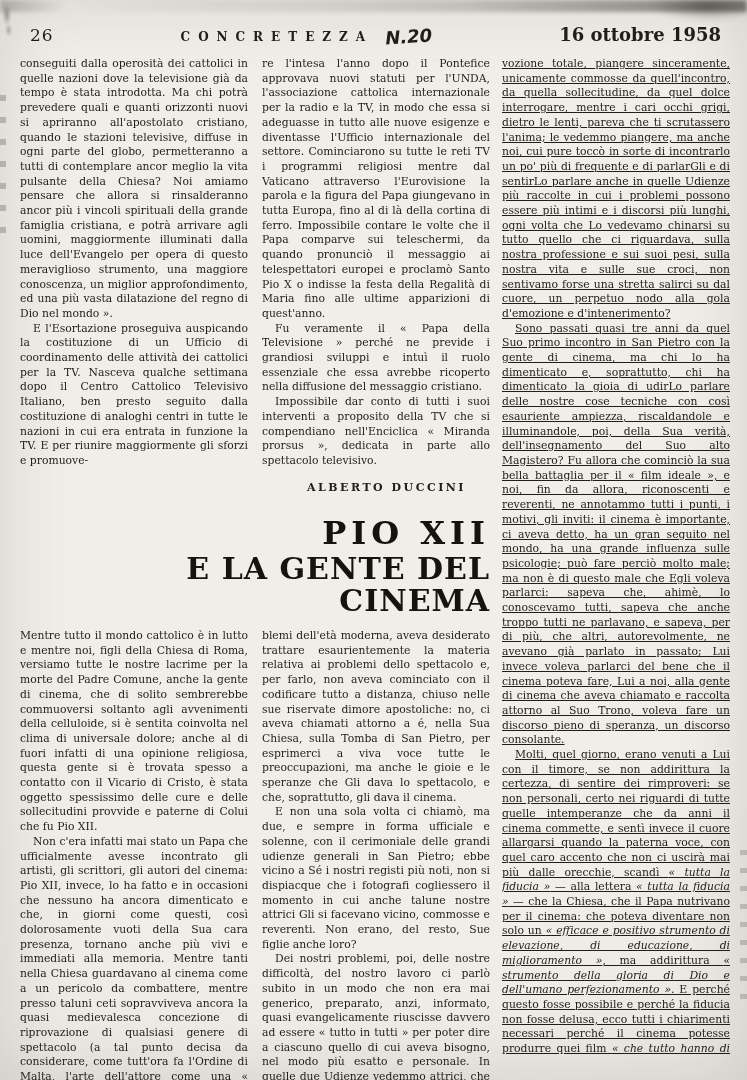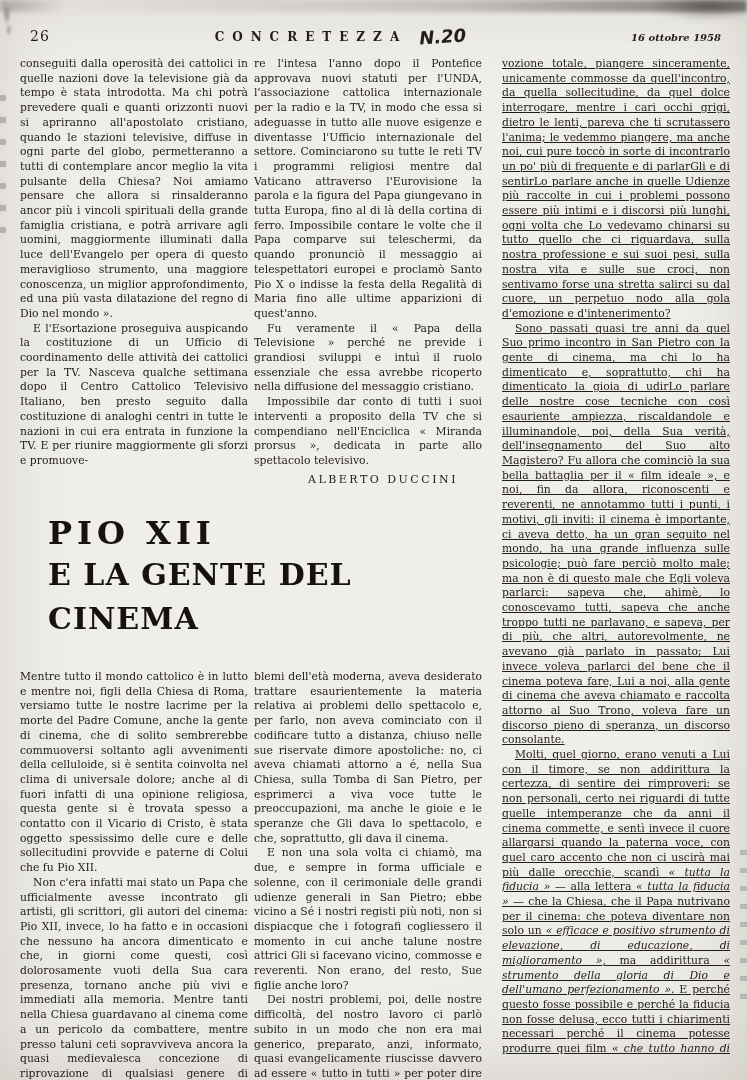--- a/index.html
+++ b/index.html
@@ -21,44 +21,44 @@
     background: radial-gradient(60% 80% at 70% 20%, rgba(35,32,28,.85), rgba(35,32,28,0) 75%); }
   .art-tlmark { top:6px; left:2px; width:12px; height:30px; filter:blur(1px); opacity:.5;
     background: radial-gradient(50% 50% at 40% 30%, rgba(40,36,32,.8), rgba(40,36,32,0) 70%),
                 radial-gradient(40% 30% at 55% 80%, rgba(40,36,32,.7), rgba(40,36,32,0) 70%); }
   .art-leftedge { top:95px; left:0; width:6px; height:150px; opacity:.35; filter:blur(.5px);
     background: repeating-linear-gradient(180deg, rgba(45,42,38,.7) 0 6px, rgba(45,42,38,0) 6px 22px); }
   .art-rightdash { top:850px; right:0; width:7px; height:150px; opacity:.3; filter:blur(.5px);
     background: repeating-linear-gradient(180deg, rgba(45,42,38,.7) 0 5px, rgba(45,42,38,0) 5px 18px); }
   
   .header { display:flex; align-items:baseline; padding:24px 26px 0 30px; position:relative; }
-  .pageno { font-size:14px; letter-spacing:1px; }
+  .pageno { font-size:17px; letter-spacing:1px; }
   .masthead-wrap { flex:1; text-align:center; }
   .masthead { font-size:12px; letter-spacing:8px; font-weight:600; }
   .issue { font-family:"DejaVu Sans", sans-serif; font-style:italic; font-weight:bold;
     font-size:18px; display:inline-block; transform:rotate(-4deg) translateY(2px); margin-left:7px; }
-  .date { font-size:10px; font-style:italic; font-weight:600; }
+  .date { font-size:18px; font-weight:600; }
   
   .content { display:flex; gap:12px; padding:12px 12px 0 20px; }
   .left-block { width:470px; }
-  .top-article, .bottom-article { display:flex; gap:6px; }
+  .top-article, .bottom-article { display:flex; gap:14px; }
   .top-article { height:436px; overflow:hidden; }
   .bottom-article { height:458px; overflow:hidden; }
   .col { width:228px; font-size:10.8px; line-height:14.7px; text-align:justify;
     overflow:hidden; hyphens:none; }
   .top-article .col, .bottom-article .col { height:100%; }
   .para { margin:0; }
   .para.indent { text-indent:13px; }
   .em { font-style:italic; }
-  .byline { margin-top:4px; text-align:right; padding-right:24px; font-weight:normal;
+  .byline { margin-top:12px; text-align:right; padding-right:24px; font-weight:bold;
     letter-spacing:2.5px; font-size:11px; }
-  .headline { margin:20px 0 29px; padding-left:28px; text-align:left; font-weight:bold;
+  .headline { margin:20px 0 12px; padding-left:28px; text-align:right; font-weight:bold;
     color:#16130e; }
   .hl1 { display:block; font-size:32px; letter-spacing:5px; line-height:40px; }
-  .hl2 { display:block; font-size:30px; letter-spacing:1px; line-height:44px; }
+  .hl2 { display:block; font-size:30px; letter-spacing:1px; line-height:32px; }
   .right-col { width:228px; height:1002px;text-decoration:underline; }
 </style>
 </head>
 <body>
 
 <div class="page">
   <div class="art art-topband"></div>
   <div class="art art-trblob"></div>
   <div class="art art-tlmark"></div>
   <div class="art art-leftedge"></div>

